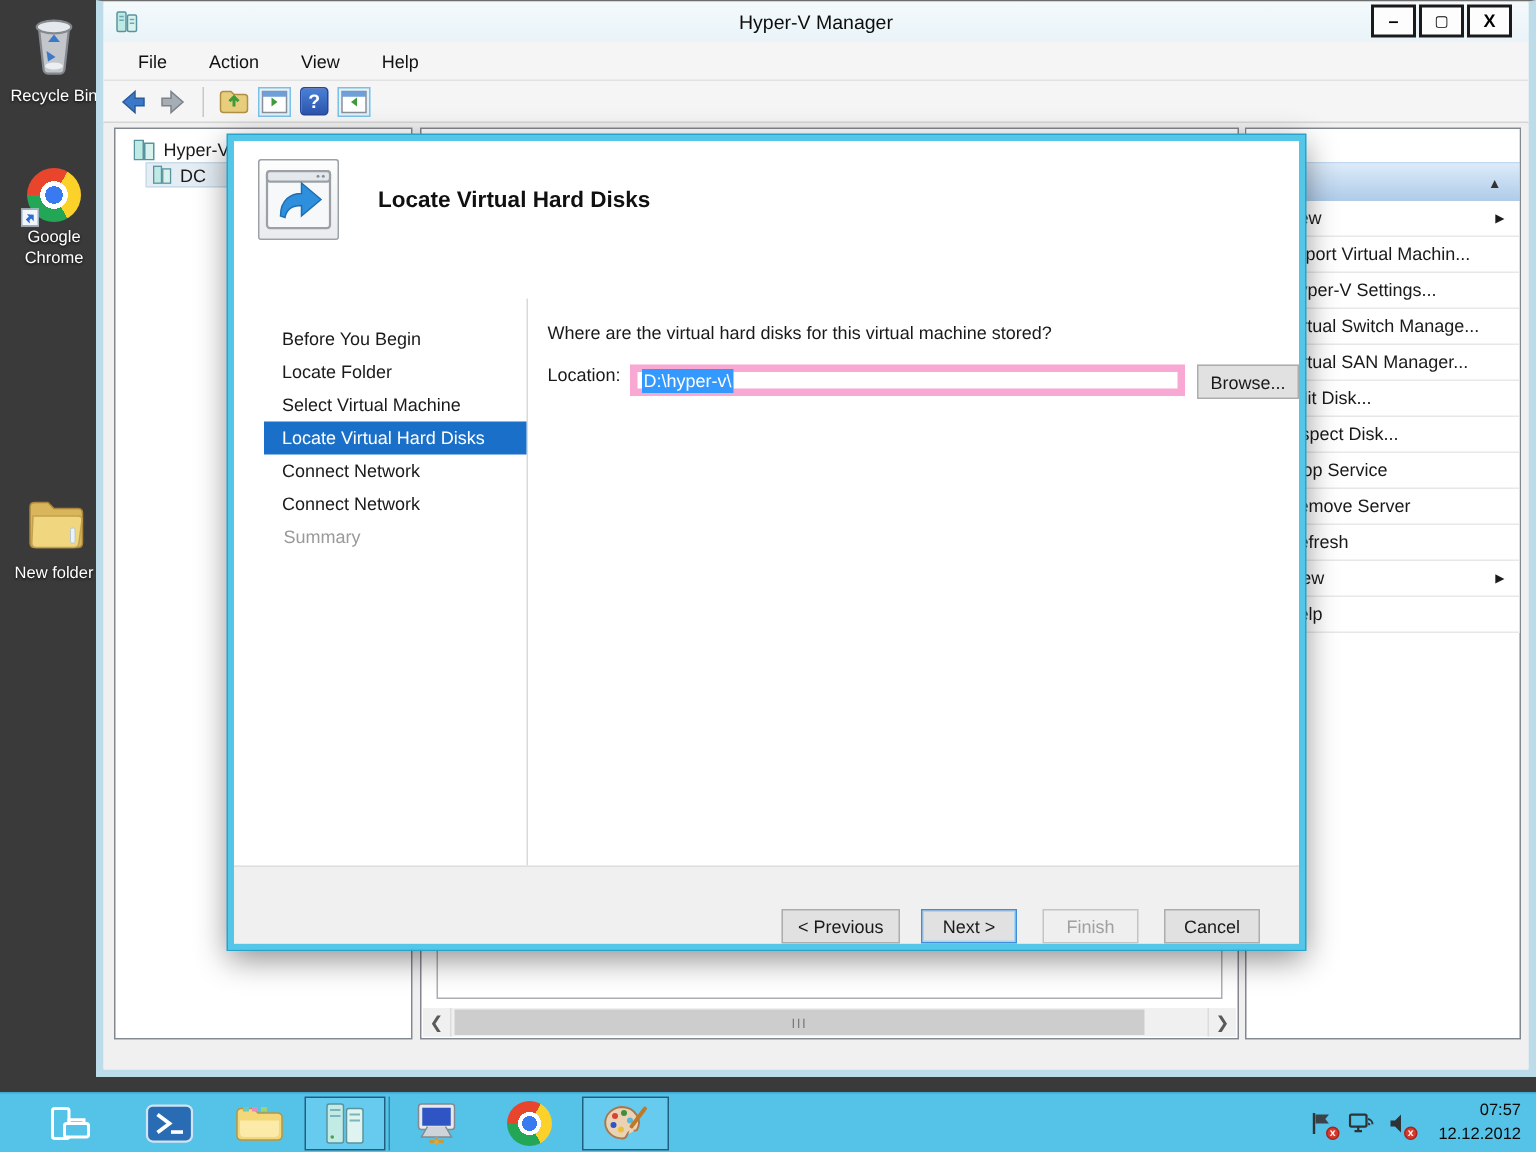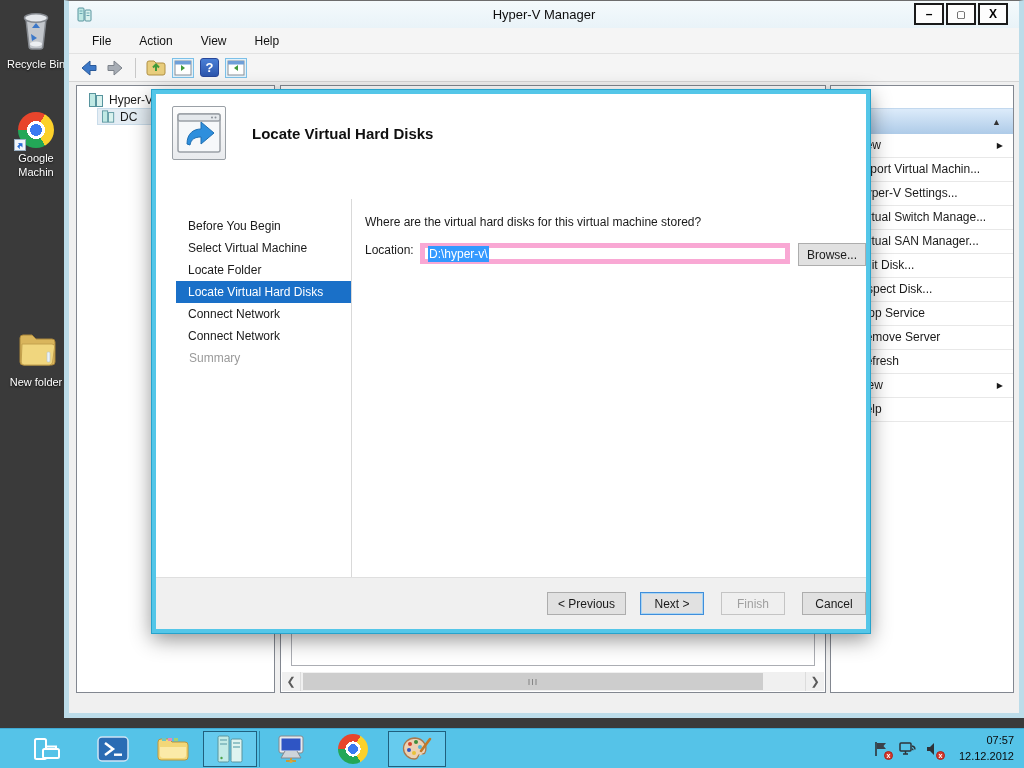--- a/index.html
+++ b/index.html
@@ -66,21 +66,21 @@
   .step { height:22px; line-height:22px; padding-left:12px; color:#1a1a1a; white-space:nowrap; }
   .step.selected { background:#1a70c8; color:#fff; }
   .step.muted { color:#9a9a9a;padding-left:13px; }
   .dlg-content { flex:1; padding:16px 0 0 13px; }
   .question { margin-bottom:14px; }
   .loc-row { display:flex; align-items:flex-start; }
   .loc-label { width:55px; }
   .loc-input { width:370px; height:21px; border:5px solid #f9a8d4; background:#fff; display:flex; align-items:center; padding-left:3px; font-size:12px; }
   .loc-input .sel { background:#3399ff; color:#fff; padding:1px 1px; }
   .browse-btn { margin-left:8px; width:68px; height:23px; background:#e1e1e1; border:1px solid #adadad; display:flex; align-items:center; justify-content:center; }
-  .dlg-footer { position:absolute; left:0; right:0; bottom:0; height:52px; background:#f0f0f0; border-top:1px solid #dfdfdf; display:flex; align-items:center; justify-content:flex-end; gap:15px;margin-top:29px; }
+  .dlg-footer { position:absolute; left:0; right:0; bottom:0; height:52px; background:#f0f0f0; border-top:1px solid #dfdfdf; display:flex; align-items:flex-end; justify-content:flex-end; padding-right:26px; gap:15px;margin-top:29px; }
   .btn { min-width:64px; height:23px; padding:0 10px; background:#e1e1e1; border:1px solid #adadad; display:flex; align-items:center; justify-content:center; font-size:12px; color:#1a1a1a; }
   .btn.default { border:1px solid #3f8edb; box-shadow:inset 0 0 0 1px #a9d4f2; }
   .btn.disabled { color:#a0a0a0; border-color:#c4c4c4; background:#efefef; }
 
   
   #taskbar { position:absolute; left:0; right:0; bottom:0; height:40px; background:#55c3e8; border-top:1px solid #3fa9d4; z-index:50; }
   .tb-slot { position:absolute; top:2px; width:54px; height:36px; display:flex; align-items:center; justify-content:center; }
   .tb-slot.boxed { border:1px solid #20607e; background:#66cbee; }
   .tb-vline { position:absolute; top:2px; width:1px; height:36px; background:#2f89ad; }
   #tray { position:absolute; right:4px; top:0; height:40px; display:flex; align-items:center; gap:9px; padding-right:6px; }
@@ -105,21 +105,21 @@
   </div>
 
   <div class="desk-icon" style="top:112px;">
     <div class="chrome-ball">
       <span class="shortcut-badge">
         <svg width="8" height="8" viewBox="0 0 8 8">
             <path d="M1 7 L1 3 L4 3 L4 1 L7 4.5 L4 7.5 L4 5 L2.5 5 Z" fill="#2a6ed6" transform="rotate(-45 4 4)"></path>
           </svg>
       </span>
     </div>
-    <div class="dlabel" style="white-space:normal; line-height:1.3;">Google Machin</div>
+    <div class="dlabel" style="white-space:normal; line-height:1.3;">Google Chrome</div>
   </div>
 
   <div class="desk-icon" style="top:330px;">
     <svg width="44" height="40" viewBox="0 0 44 40">
       <path d="M6 8 q0 -3 3 -3 h9 l4 4 h16 q3 0 3 3 v20 q0 3 -3 3 h-29 q-3 0 -3 -3 z" fill="#d9b55c" stroke="#a8853a"></path>
       <path d="M8 14 h30 q3 0 2.6 3 l-2 15 q-.4 3 -3.4 3 h-25 q-3 0 -3 -3 z" fill="#f0d67e" stroke="#c3a14e"></path>
       <rect x="33" y="22" width="3" height="10" rx="1" fill="#eaf3f8" stroke="#b5c4cc" stroke-width=".6"></rect>
     </svg>
     <div class="dlabel">New folder</div>
   </div>
@@ -244,22 +244,22 @@
             <circle cx="39.5" cy="6.5" r="1" fill="#8a9098"></circle>
           <path d="M11 33 C11 22 18 18 25 18 L25 11 L38 22 L25 33 L25 26 C19 26 15 28 14 34 Z" fill="#2e8fdd" stroke="#1e6fb2"></path>
         </svg>
       </div>
       <span class="dlg-heading">Locate Virtual Hard Disks</span>
     </div>
 
     <div class="dlg-main">
       <div class="steps">
         <div class="step">Before You Begin</div>
+        <div class="step">Locate Folder</div>
         <div class="step">Select Virtual Machine</div>
-        <div class="step">Locate Folder</div>
         <div class="step selected">Locate Virtual Hard Disks</div>
         <div class="step">Connect Network</div>
         <div class="step">Connect Network</div>
         <div class="step muted">Summary</div>
       </div>
       <div class="dlg-content">
         <div class="question">Where are the virtual hard disks for this virtual machine stored?</div>
         <div class="loc-row">
           <span class="loc-label">Location:</span>
           <div class="loc-input">

